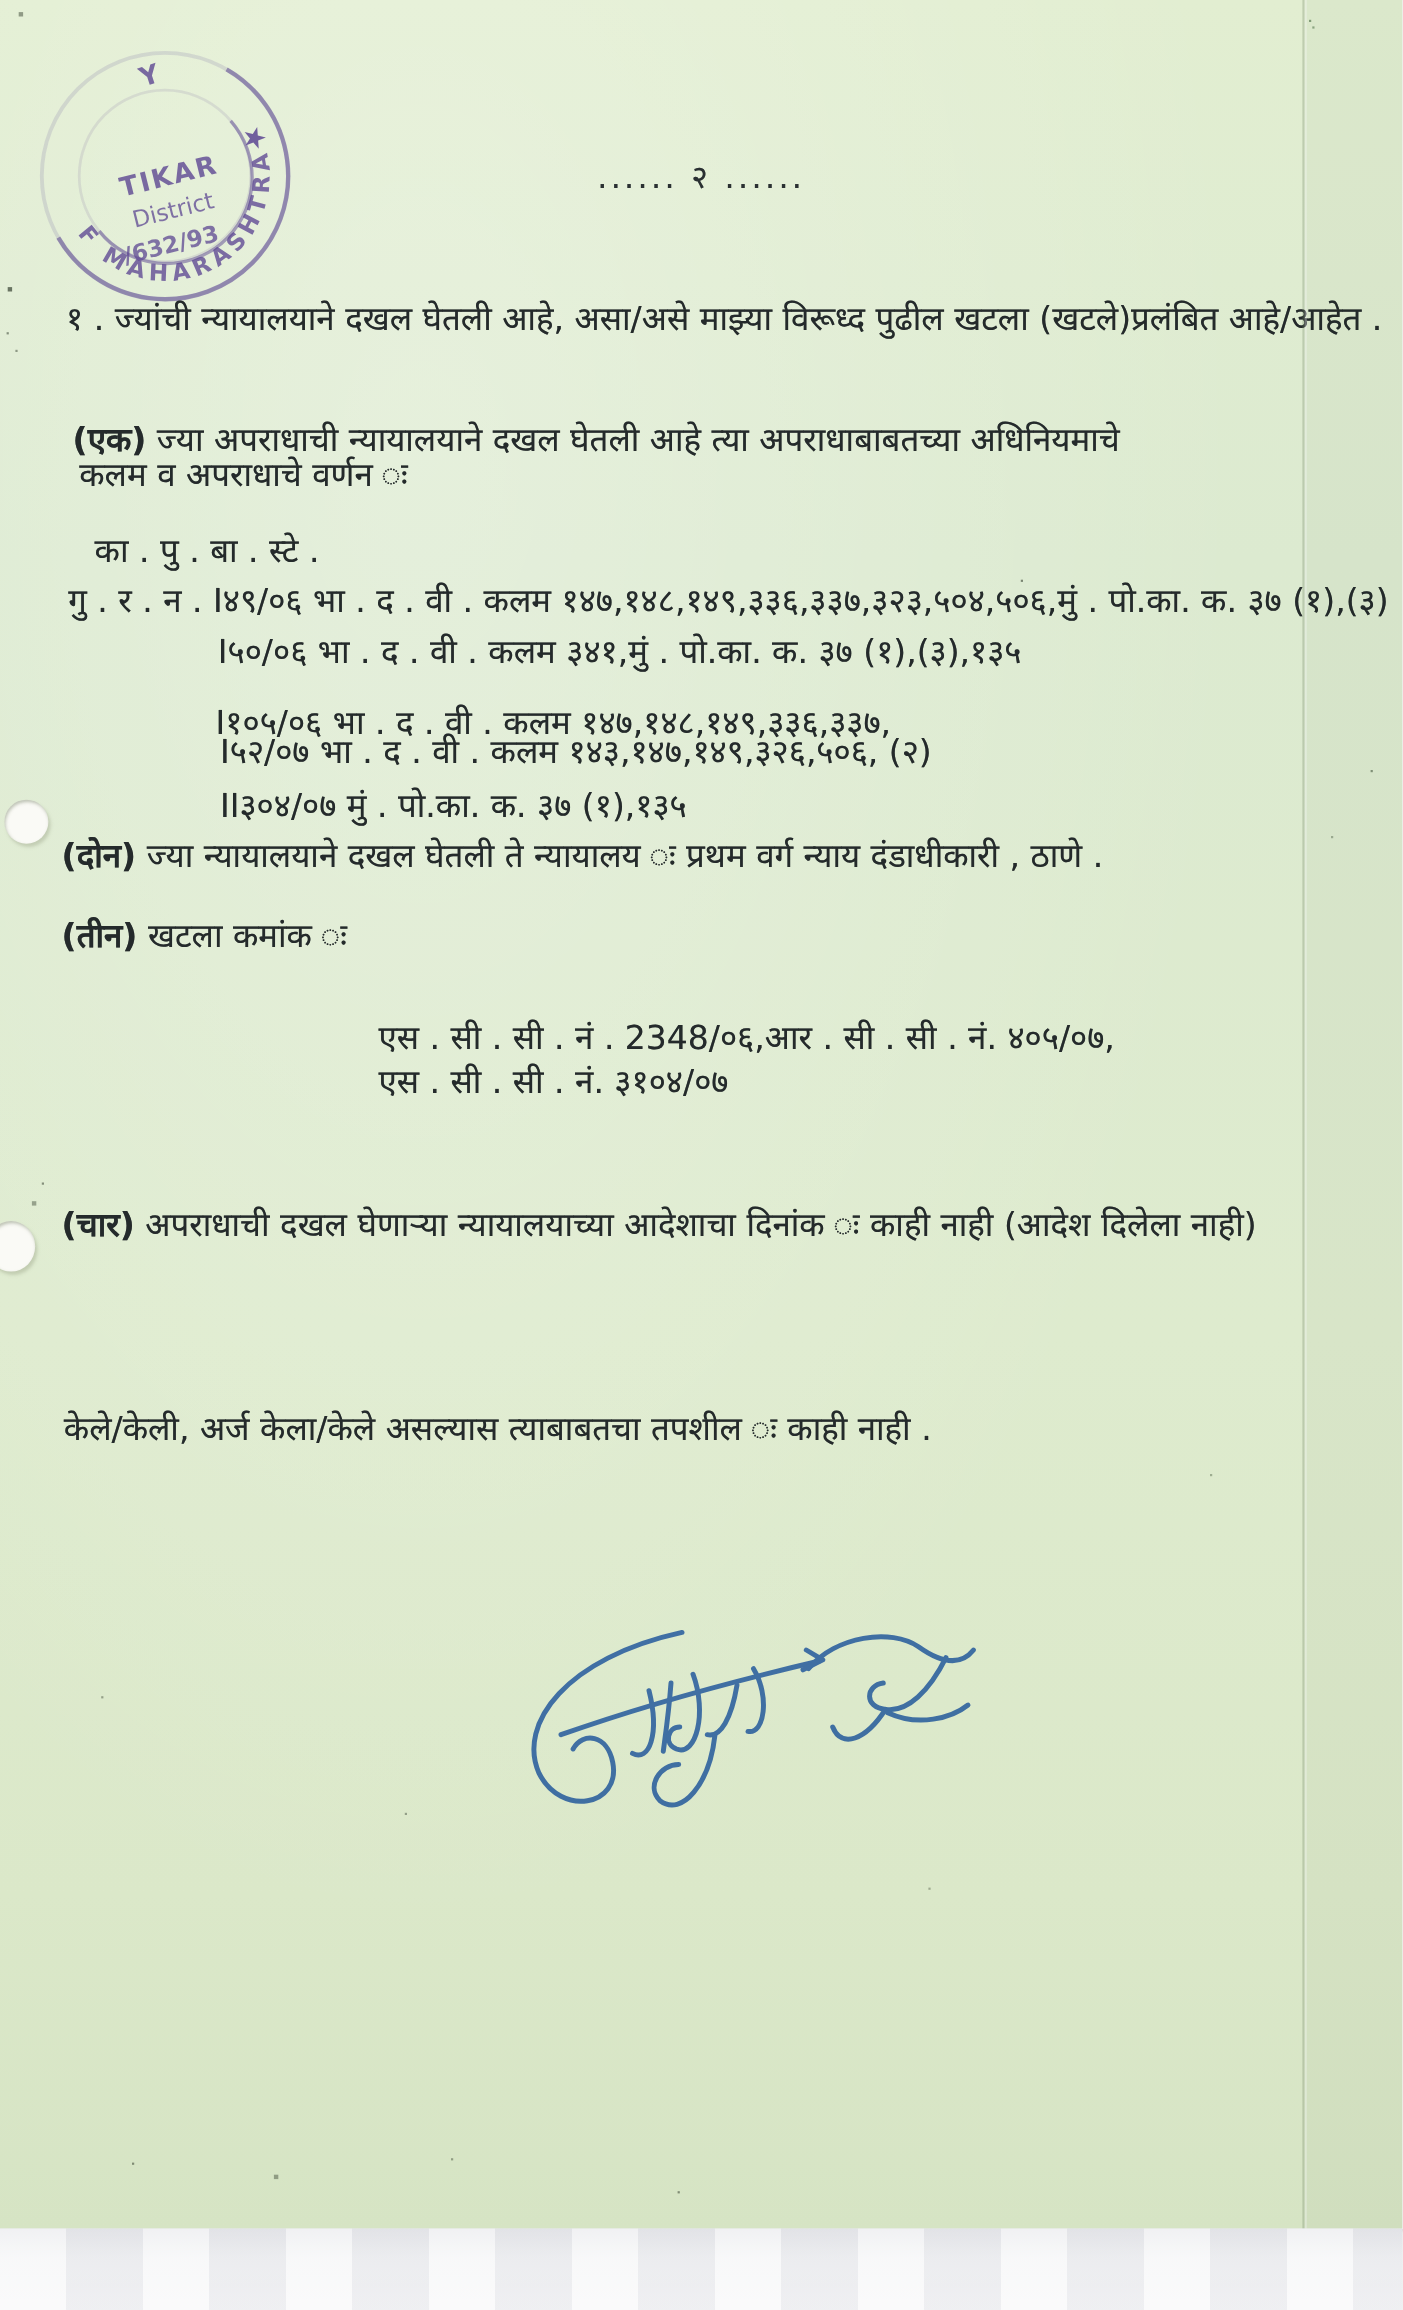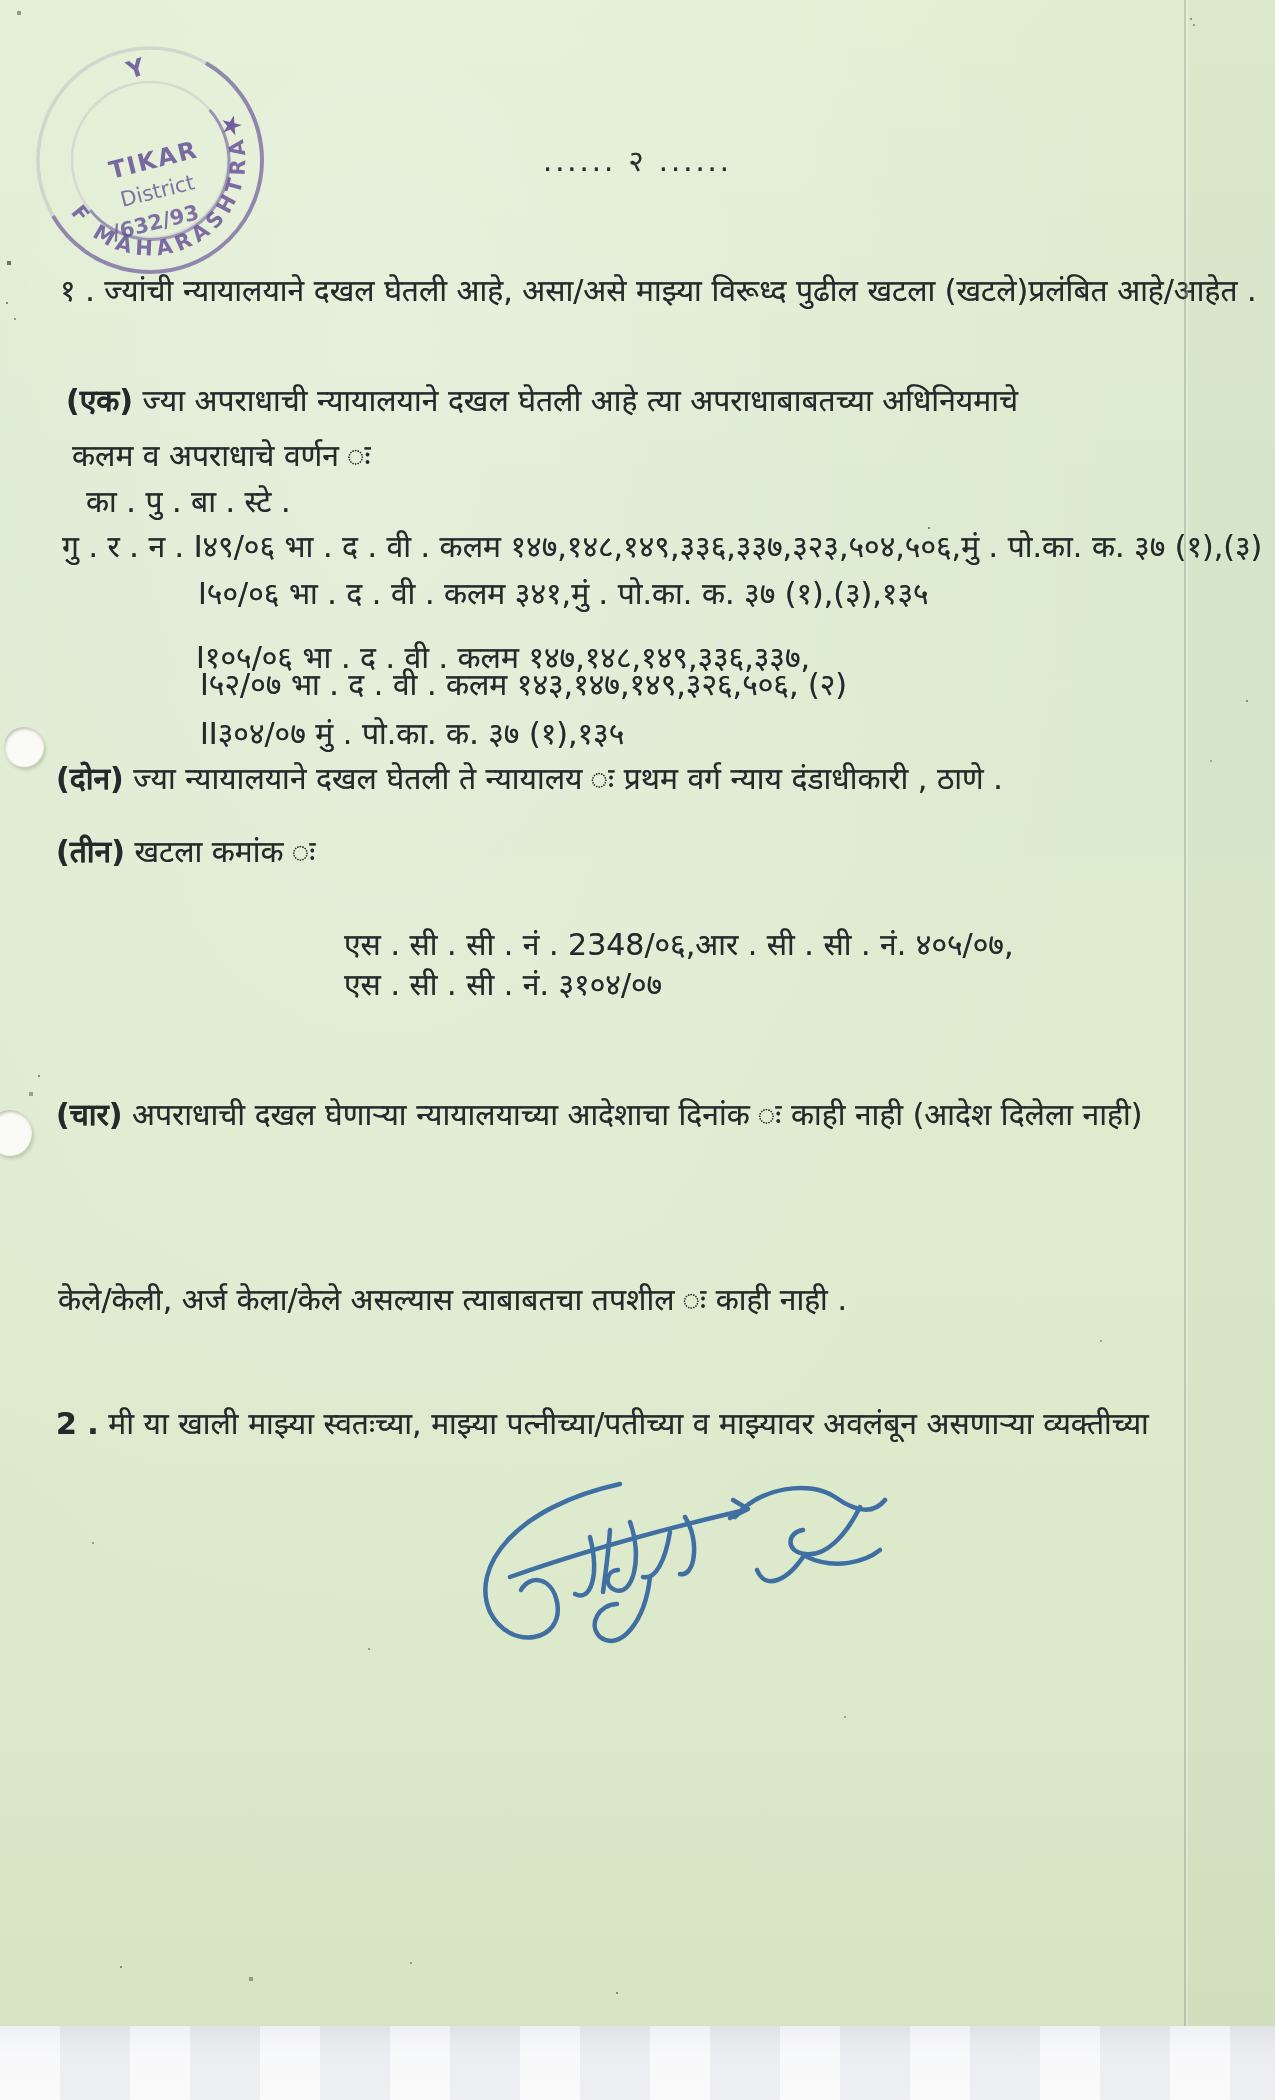--- a/index.html
+++ b/index.html
@@ -65,21 +65,21 @@
     <div class="pageno">......  २  ......</div>
 
     <div class="line" style="left:60px; top:272px;">
       <span>१ . ज्यांची न्यायालयाने दखल घेतली आहे, असा/असे माझ्या विरूध्द पुढील खटला (खटले)प्रलंबित आहे/आहेत .</span>
     </div>
 
     <div class="line" style="left:66px; top:382px;">
       <span class="b">(एक)</span>
       <span>ज्या अपराधाची न्यायालयाने दखल घेतली आहे त्या अपराधाबाबतच्या अधिनियमाचे</span>
     </div>
-    <div class="line" style="left:72px; top:437px;">
+    <div class="line" style="left:72px; top:414px;">
       <span>कलम व अपराधाचे वर्णन ः</span>
     </div>
     <div class="line" style="left:86px; top:483px;">
       <span>का . पु . बा . स्टे .</span>
     </div>
 
     <div class="line" style="left:62px; top:528px;">
       <span>गु . र . न . I४९/०६  भा . द . वी .  कलम १४७,१४८,१४९,३३६,३३७,३२३,५०४,५०६,मुं . पो.का. क. ३७ (१),(३)</span>
     </div>
     <div class="line" style="left:198px; top:575px;">
@@ -113,24 +113,20 @@
 
     <div class="line" style="left:56px; top:1096px;">
       <span class="b">(चार)</span>
       <span>अपराधाची दखल घेणाऱ्या न्यायालयाच्या आदेशाचा दिनांक ः काही नाही (आदेश दिलेला नाही)</span>
     </div>
 
     <div class="line" style="left:58px; top:1281px;">
       <span>केले/केली, अर्ज केला/केले असल्यास त्याबाबतचा तपशील ः काही नाही .</span>
     </div>
 
-    <div class="line" style="left:56px; top:1405px;">
-      <span class="b">2 .</span>
-      <span>मी या खाली माझ्या स्वतःच्या, माझ्या पत्नीच्या/पतीच्या व माझ्यावर अवलंबून असणाऱ्या व्यक्तीच्या</span>
-    </div>
 
     <svg class="stamp" width="240" height="270" viewBox="0 0 240 270">
       <g fill="none" stroke="#5a3ba6">
         <circle cx="120" cy="125" r="112" stroke-width="3.5" opacity="0.15"></circle>
         <path d="M 176 28 A 112 112 0 1 1 23 181" stroke-width="4" opacity="0.55"></path>
         <circle cx="120" cy="125" r="78" stroke-width="2.5" opacity="0.12"></circle>
         <path d="M 179.7 74.9 A 78 78 0 1 1 60.2 175.1" stroke-width="3" opacity="0.5"></path>
       </g>
       <defs>
         <path id="ringPath" d="M 37.7 172.5 A 95 95 0 0 0 209.3 92.5"></path>

